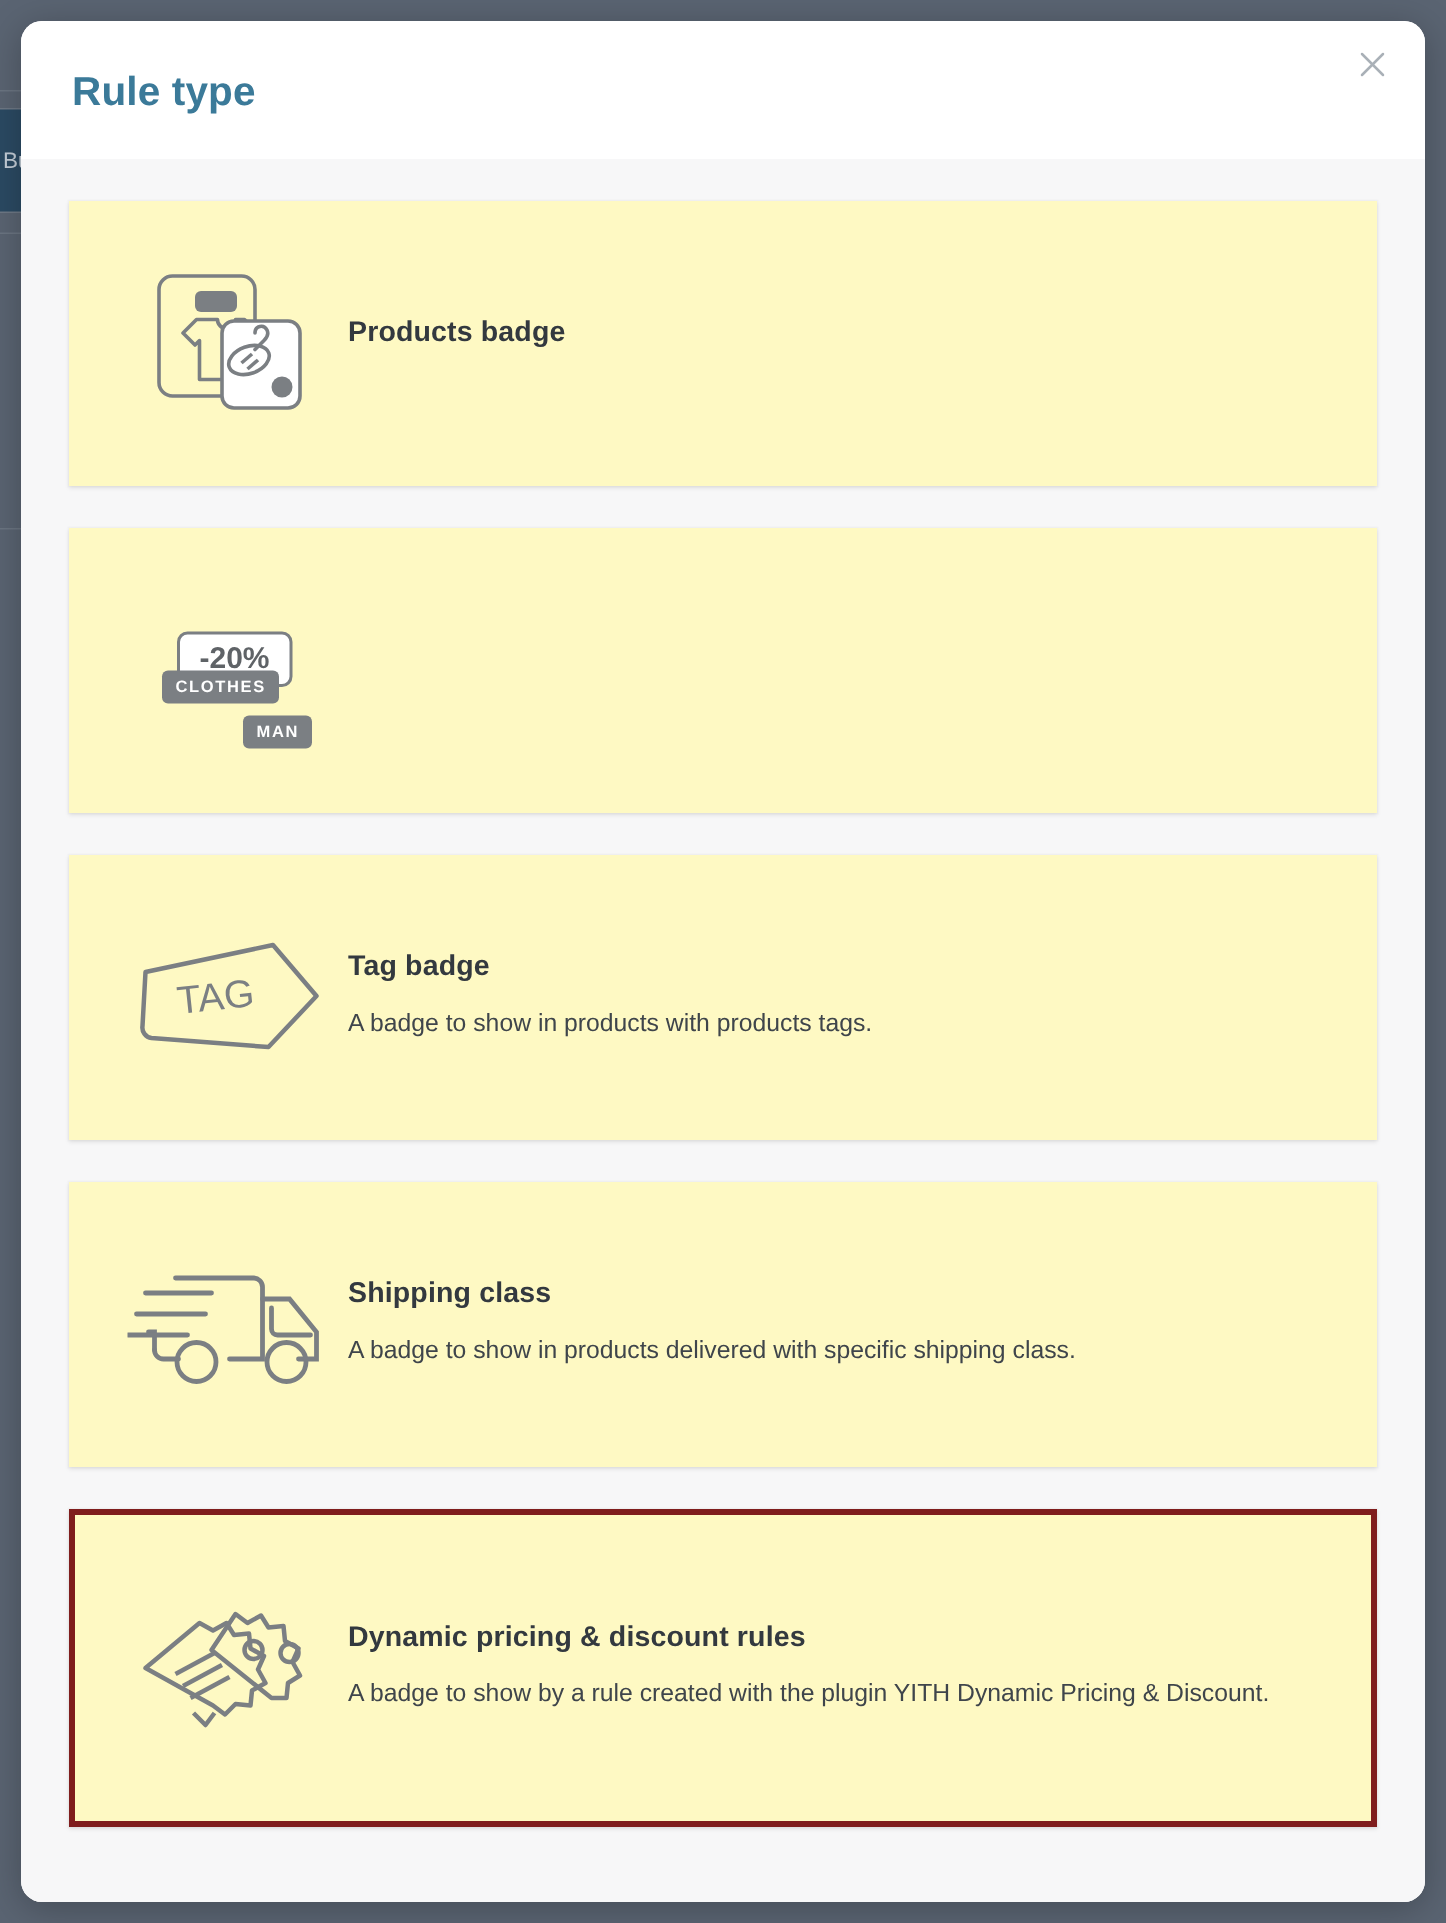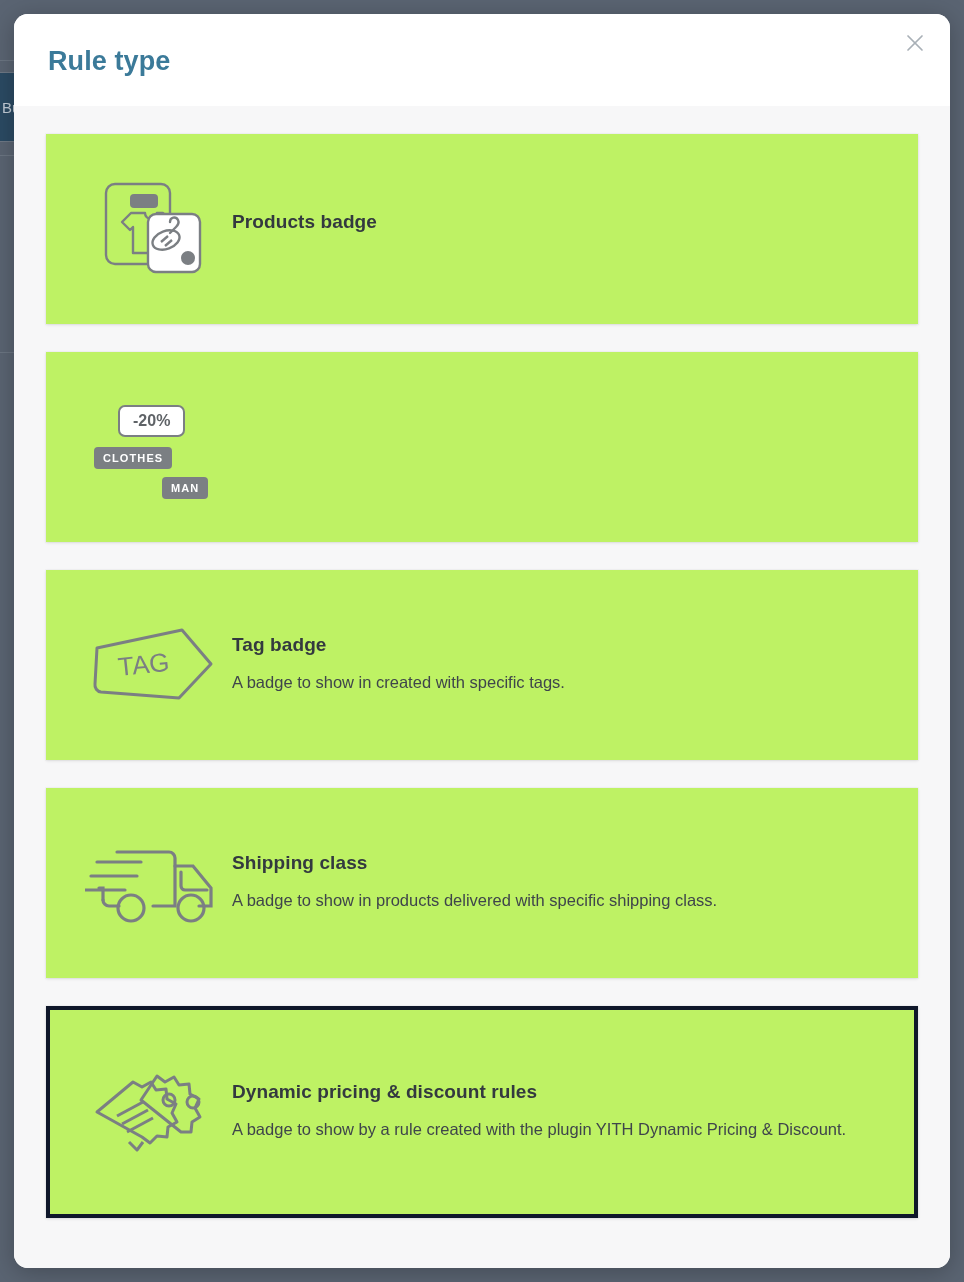--- a/index.html
+++ b/index.html
@@ -92,30 +92,30 @@
     left: 0;
     right: 0;
     top: 92px;
     bottom: 0;
     background: #f7f7f8;
     padding: 28px 32px 0 32px;
   }
 
   .card {
     position: relative;
-    background: #bef264;
+    background: #fef9c3;
     box-shadow: 0 1px 3px rgba(0,0,0,0.10), 0 0 0 1px rgba(0,0,0,0.02);
     margin-bottom: 28px;
     display: flex;
     align-items: center;
     padding: 0 26px;
     min-height: 190px;
   }
   .card.selected {
-    border: 4px solid #0f172a;
+    border: 4px solid #7f1d1d;
     padding: 0 22px;
     min-height: 212px;
   }
 
   .card-icon {
     width: 160px;
     min-width: 160px;
     display: flex;
     align-items: center;
     justify-content: center;
@@ -141,40 +141,40 @@
 
   
   .cat-icon {
     width: 120px;
     height: 92px;
     position: relative;
   }
   .cat-pct {
     position: absolute;
     left: 26px;
-    top: 4px;
+    top: 20px;
     border: 2px solid #7b7f83;
     border-radius: 7px;
     padding: 5px 13px;
-    font-size: 16px;
+    font-size: 20px;
     font-weight: 700;
     color: #5f6367;
     background: #fff;
   }
   .cat-pill {
     position: absolute;
     background: #7b7f83;
     color: #ffffff;
     font-size: 11px;
     font-weight: 700;
     letter-spacing: 1.1px;
     border-radius: 4px;
     padding: 5px 9px;
   }
-  .cat-pill.clothes { left: 2px; top: 46px; }
+  .cat-pill.clothes { left: 16px; top: 46px; }
   .cat-pill.man { left: 70px; top: 76px; text-align: center; }
 
   .tag-svg-text {
     font-family: "Liberation Sans", sans-serif;
     font-size: 26px;
     fill: #7b7f83;
   }
 </style>
 </head>
 <body>
@@ -235,21 +235,21 @@
 
     <div class="card">
       <div class="card-icon">
         <svg width="130" height="86" viewBox="0 0 130 86" fill="none" stroke="#7b7f83" stroke-width="3">
           <path d="M10 26 L95 8 L124 42 L92 76 L14 70 a7 7 0 0 1 -6 -8 Z" stroke-linejoin="round"></path>
           <text class="tag-svg-text" x="32" y="54" transform="rotate(-6 32 54)" stroke="none">TAG</text>
         </svg>
       </div>
       <div class="card-text">
         <div class="card-title">Tag badge</div>
-        <div class="card-desc">A badge to show in created with specific tags.</div>
+        <div class="card-desc">A badge to show in products with products tags.</div>
       </div>
     </div>
 
     <div class="card">
       <div class="card-icon">
         <svg width="134" height="90" viewBox="0 0 134 90" fill="none" stroke="#7b7f83" stroke-width="3.2" stroke-linecap="round">
           <path d="M32 14 h52 a6 6 0 0 1 6 6 v48 h-22"></path>
           <path d="M18 62 v-12 h-4"></path>
           <path d="M18 62 a6 6 0 0 0 6 6 h10"></path>
           <path d="M90 28 h18 l18 22 v18 h-12"></path>

